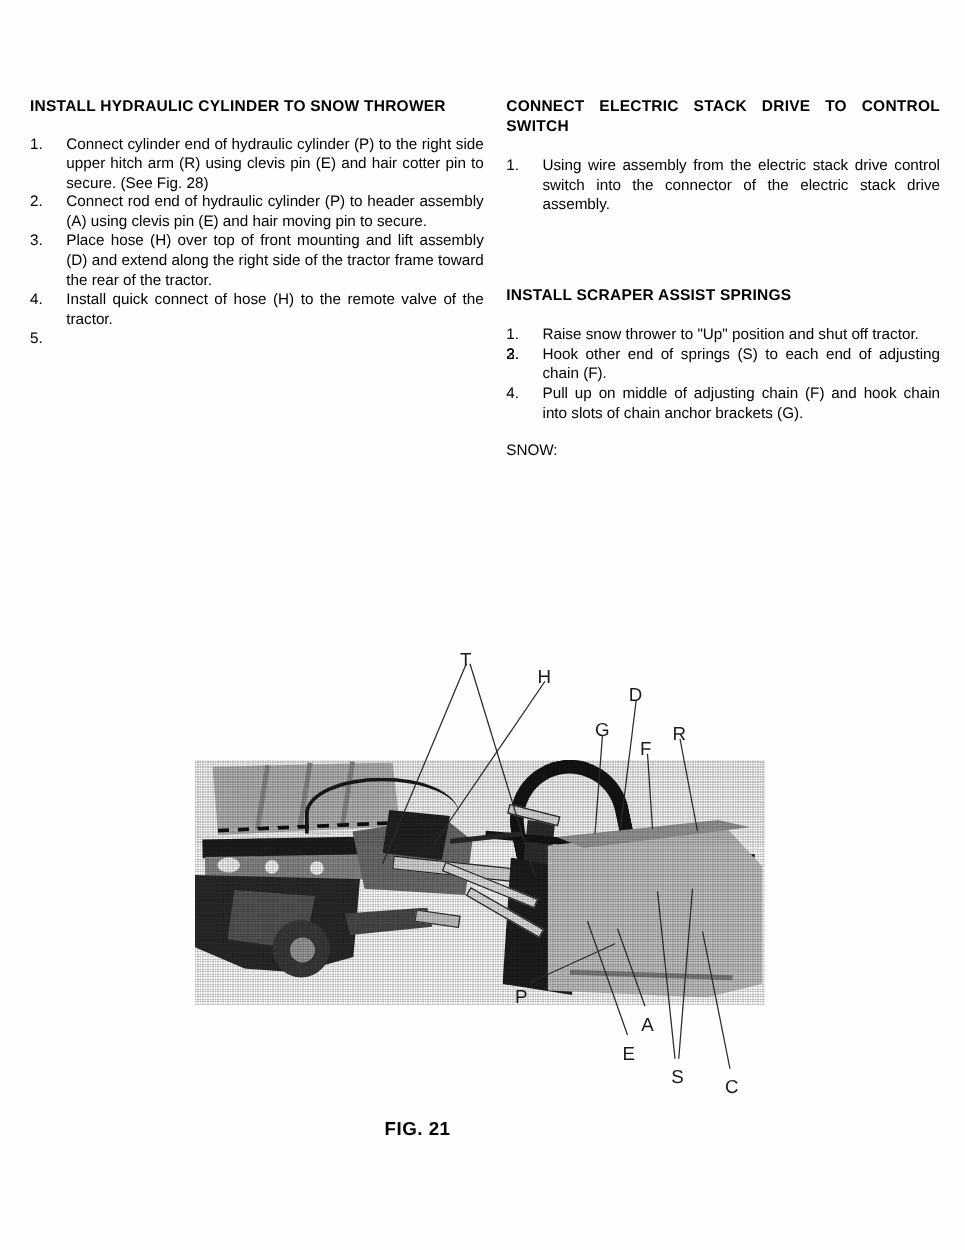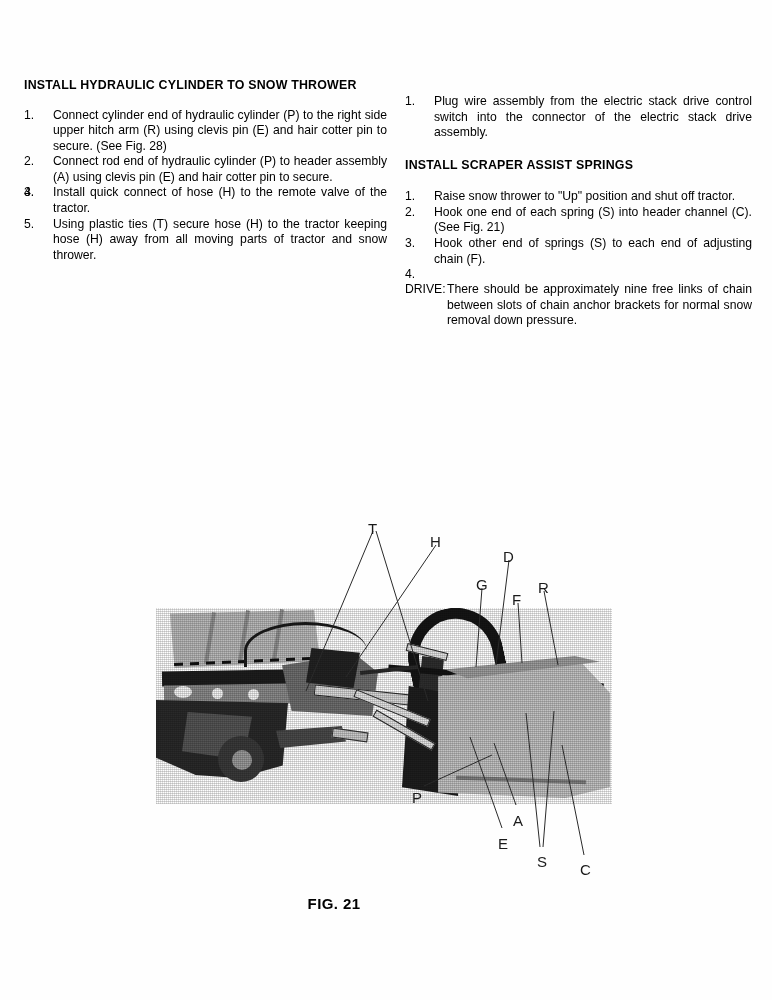--- a/index.html
+++ b/index.html
@@ -42,20 +42,21 @@
     font-weight: bold;
     letter-spacing: 0.2px;
     line-height: 15.5px;
     margin: 0;
     text-align: justify;
     text-align-last: left;
     text-transform: uppercase;
   }
   h2.section-heading.nojust {
     text-align: right;
+    margin-top: 40px;
   }
 
   p.body-text {
     font-size: 12.2px;
     line-height: 15.6px;
     margin: 16px 0 0 0;
     text-align: justify;
     text-align-last: left;
   }
 
@@ -323,71 +324,71 @@
       <h2 class="section-heading">INSTALL HYDRAULIC CYLINDER TO SNOW THROWER</h2>
 
 
       <ol class="steps">
         <li>
           <span class="num">1.</span>
           <span>Connect cylinder end of hydraulic cylinder (P) to the right side upper hitch arm (R) using clevis pin (E) and hair cotter pin to secure.  (See Fig. 28)</span>
         </li>
         <li>
           <span class="num">2.</span>
-          <span>Connect rod end of hydraulic cylinder (P) to header assembly (A) using clevis pin (E) and hair cotter pin to secure.</span>
+          <span>Connect rod end of hydraulic cylinder (P) to header assembly (A) using clevis pin (E) and hair moving pin to secure.</span>
         </li>
         <li>
           <span class="num">3.</span>
+          <span>Place hose (H) over top of front mounting and lift assembly (D) and extend along the right side of the tractor frame toward the rear of the tractor.</span>
         </li>
         <li>
           <span class="num">4.</span>
           <span>Install quick connect of hose (H) to the remote valve of the tractor.</span>
         </li>
         <li>
           <span class="num">5.</span>
-          <span>Using plastic ties (T) secure hose (H) to the tractor keeping hose (H) away from all moving parts of tractor and snow thrower.</span>
         </li>
       </ol>
     </div>
 
     <div class="col col-right">
 
+      <h2 class="section-heading">CONNECT ELECTRIC STACK DRIVE TO CONTROL SWITCH</h2>
 
       <ol class="steps" style="margin-top:16px;">
         <li>
           <span class="num">1.</span>
-          <span>Plug wire assembly from the electric stack drive control switch into the connector of the electric stack drive assembly.</span>
+          <span>Using wire assembly from the electric stack drive control switch into the connector of the electric stack drive assembly.</span>
         </li>
       </ol>
 
       <div class="gap-block"></div>
 
       <h2 class="section-heading nojust">INSTALL SCRAPER ASSIST SPRINGS</h2>
 
       <ol class="steps" style="margin-top:16px;">
         <li>
           <span class="num">1.</span>
           <span>Raise snow thrower to "Up" position and shut off tractor.</span>
         </li>
         <li>
           <span class="num">2.</span>
-          <span>Hook one end of each spring (S) into header channel (C).  (See Fig. 21)</span>
         </li>
         <li>
           <span class="num">3.</span>
           <span>Hook other end of springs (S) to each end of adjusting chain (F).</span>
         </li>
         <li>
           <span class="num">4.</span>
+          <span>Pull up on middle of adjusting chain (F) and hook chain into slots of chain anchor brackets (G).</span>
         </li>
       </ol>
 
       <div class="note">
-        <span class="note-label">DRIVE:</span>
-        <span>There should be approximately nine free links of chain between slots of chain anchor brackets for normal snow removal down pressure.</span>
+        <span class="note-label">SNOW:</span>
       </div>
 
     </div>
   </div>
 
   <div class="figure">
     <div class="figure-stage">
 
       <div class="photo">
 

